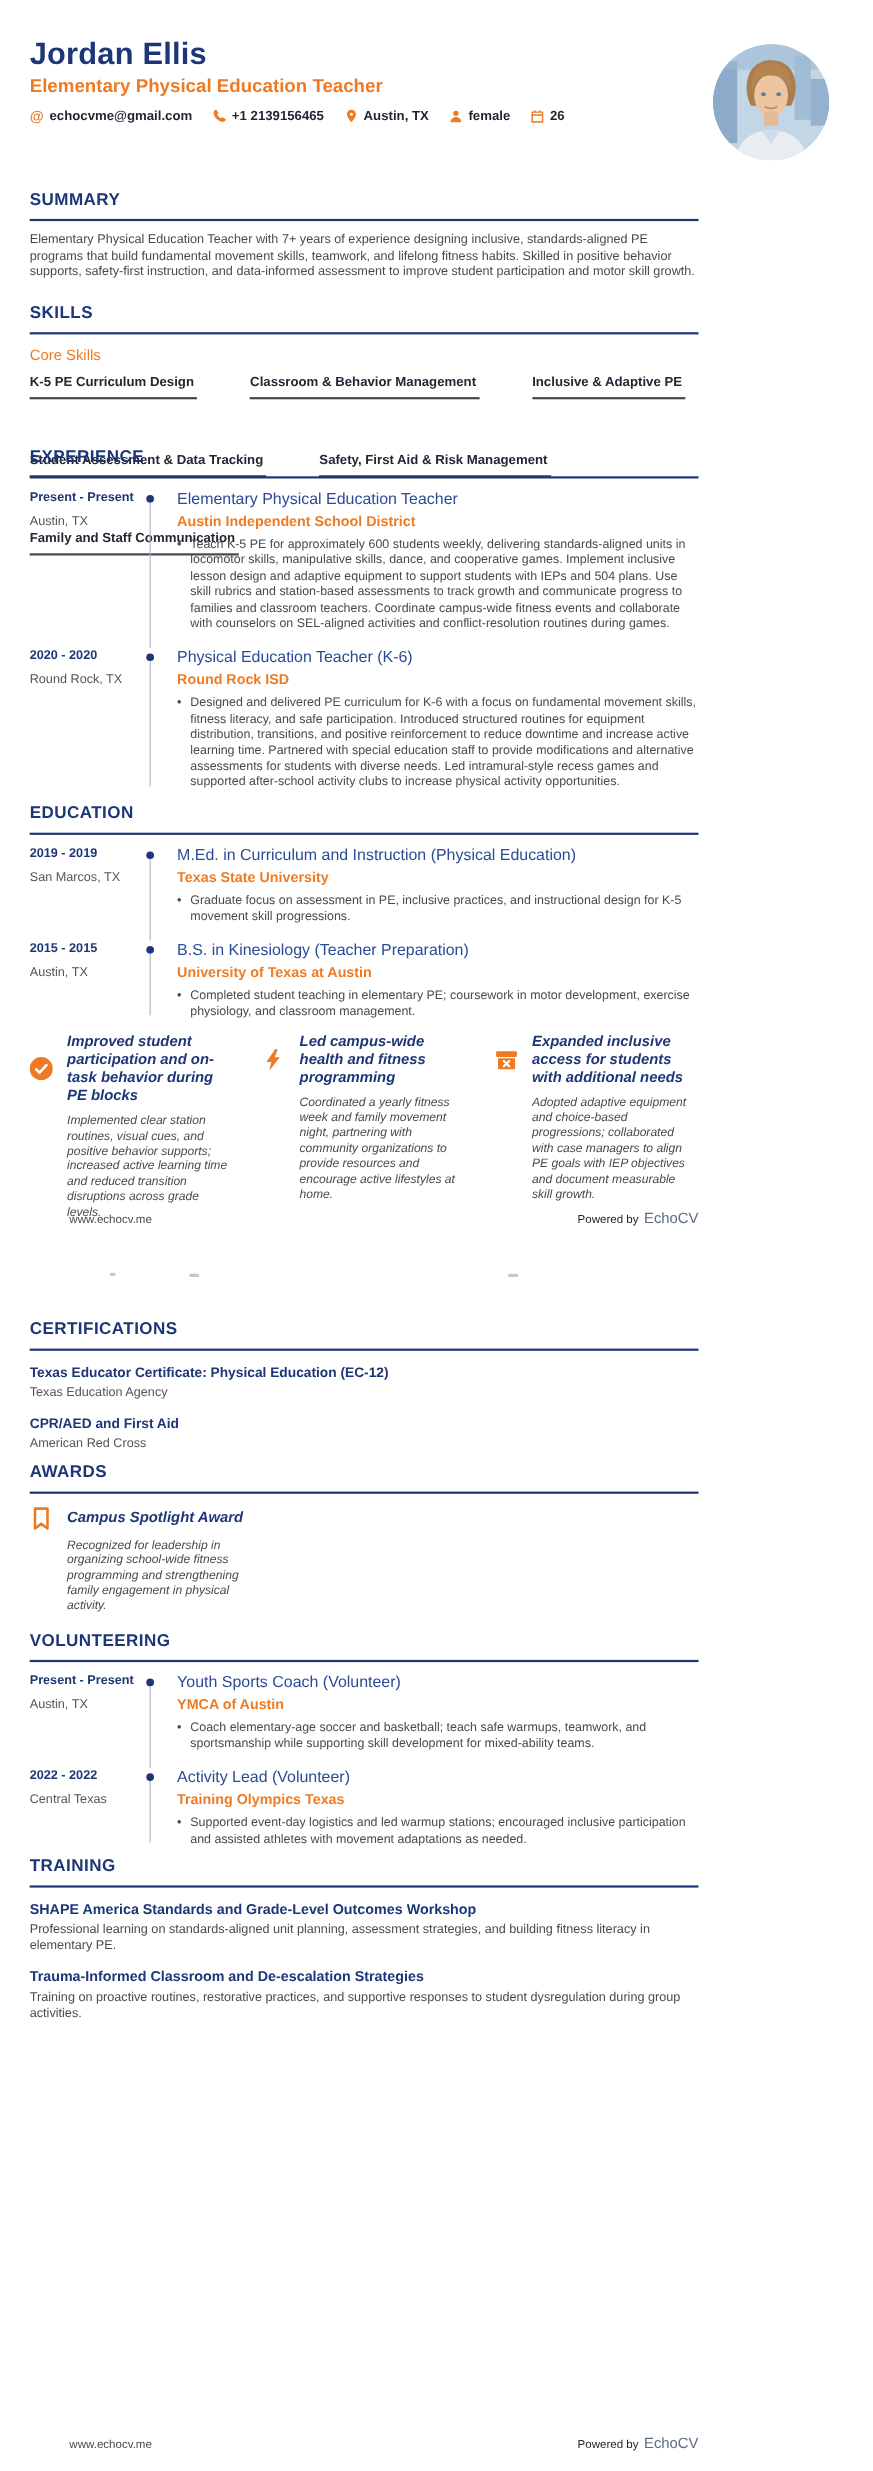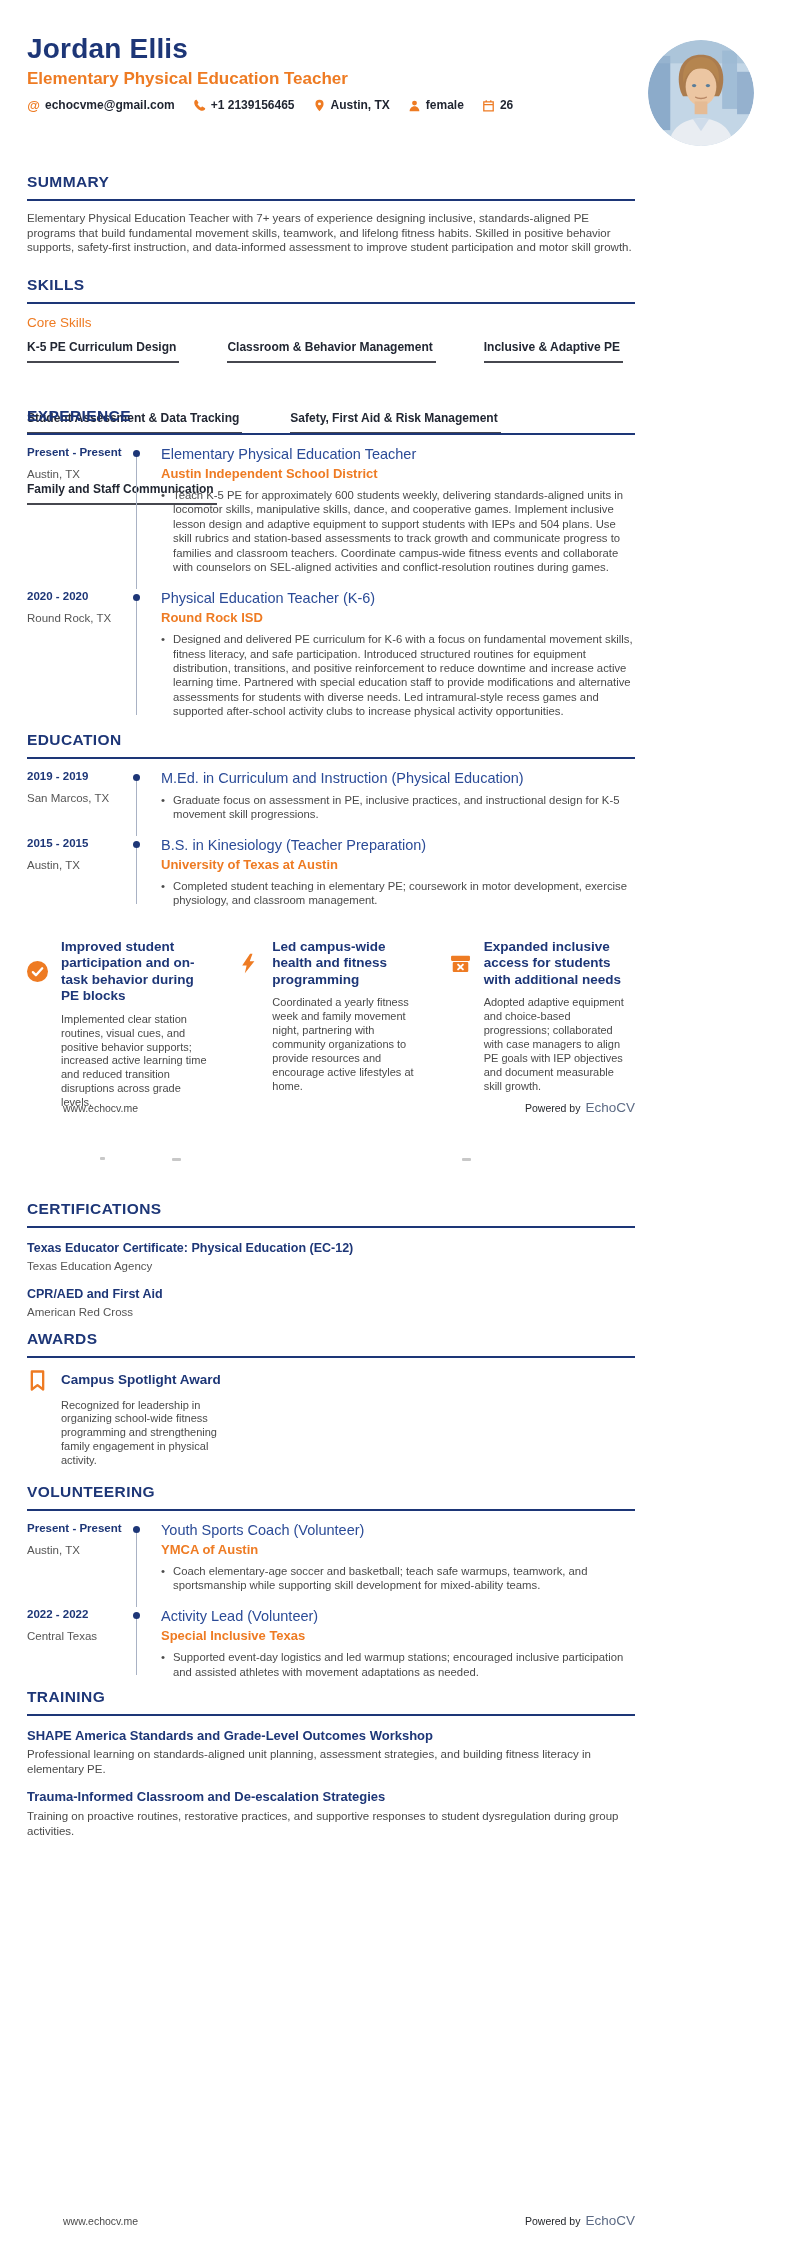--- a/index.html
+++ b/index.html
@@ -43,21 +43,21 @@
   .titem:last-child .t-mark::before{bottom:4px;}
   .t-body{flex:1;min-width:0;}
   .t-title{font-size:14.5px;color:#2b4b97;line-height:1.25;}
   .t-org{font-size:13px;font-weight:bold;color:#ee7b23;margin-top:3px;line-height:1.25;}
   .t-bullet{position:relative;margin-top:6px;padding-left:12px;}
   .t-bullet::before{content:"\2022";position:absolute;left:0;top:0;color:#4a4a4a;font-size:11.5px;line-height:1.28;}
   .t-text{margin:0;font-size:11.3px;line-height:1.28;color:#4a4a4a;}
 
   
   .ach-grid{display:flex;gap:26px;margin-top:10px;}
-  .ach-col{flex:1;min-width:0;}
+  .ach-col{flex:1;min-width:0;font-style:italic;}
   .ach-title-row{display:flex;align-items:center;gap:13px;}
   .aicon{width:21px;height:21px;flex:0 0 21px;}
   .aicon svg{width:21px;height:21px;display:block;}
   .ach-title{font-size:13.5px;font-weight:bold;color:#1d3677;line-height:1.22;}
   .ach-body{margin:8px 0 0 34px;font-size:11px;line-height:1.26;color:#4a4a4a;}
   .award-body{max-width:172px;}
 
   
   .cred-item{margin-top:12px;}
   .cred-title{font-size:12.5px;font-weight:bold;color:#1d3677;line-height:1.3;}
@@ -219,20 +219,21 @@
     <div class="sec-head">EDUCATION</div>
 
     <div class="titem">
       <div class="t-left">
         <div class="t-dates">2019 - 2019</div>
         <div class="t-loc">San Marcos, TX</div>
       </div>
       <div class="t-mark"></div>
       <div class="t-body">
         <div class="t-title">M.Ed. in Curriculum and Instruction (Physical Education)</div>
+        <div class="t-org">Texas State University</div>
         <div class="t-bullet">
           <p class="t-text">Graduate focus on assessment in PE, inclusive practices, and instructional design for K-5 movement skill progressions.</p>
         </div>
       </div>
     </div>
 
     <div class="titem">
       <div class="t-left">
         <div class="t-dates">2015 - 2015</div>
         <div class="t-loc">Austin, TX</div>
@@ -354,21 +355,21 @@
     </div>
 
     <div class="titem">
       <div class="t-left">
         <div class="t-dates">2022 - 2022</div>
         <div class="t-loc">Central Texas</div>
       </div>
       <div class="t-mark"></div>
       <div class="t-body">
         <div class="t-title">Activity Lead (Volunteer)</div>
-        <div class="t-org">Special Inclusive Texas</div>
+        <div class="t-org">Training Olympics Texas</div>
         <div class="t-bullet">
           <p class="t-text">Supported event-day logistics and led warmup stations; encouraged inclusive participation and assisted athletes with movement adaptations as needed.</p>
         </div>
       </div>
     </div>
   </div>
 
   <div class="sec s-training">
     <div class="sec-head">TRAINING</div>
     <div class="cred-item">

